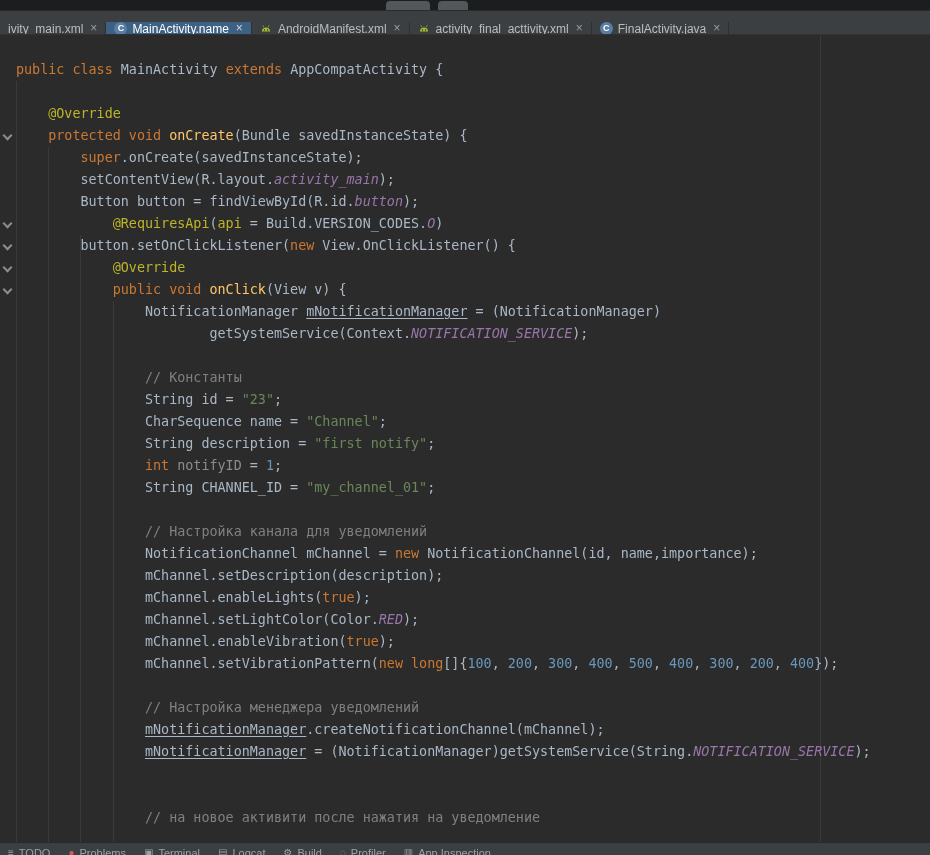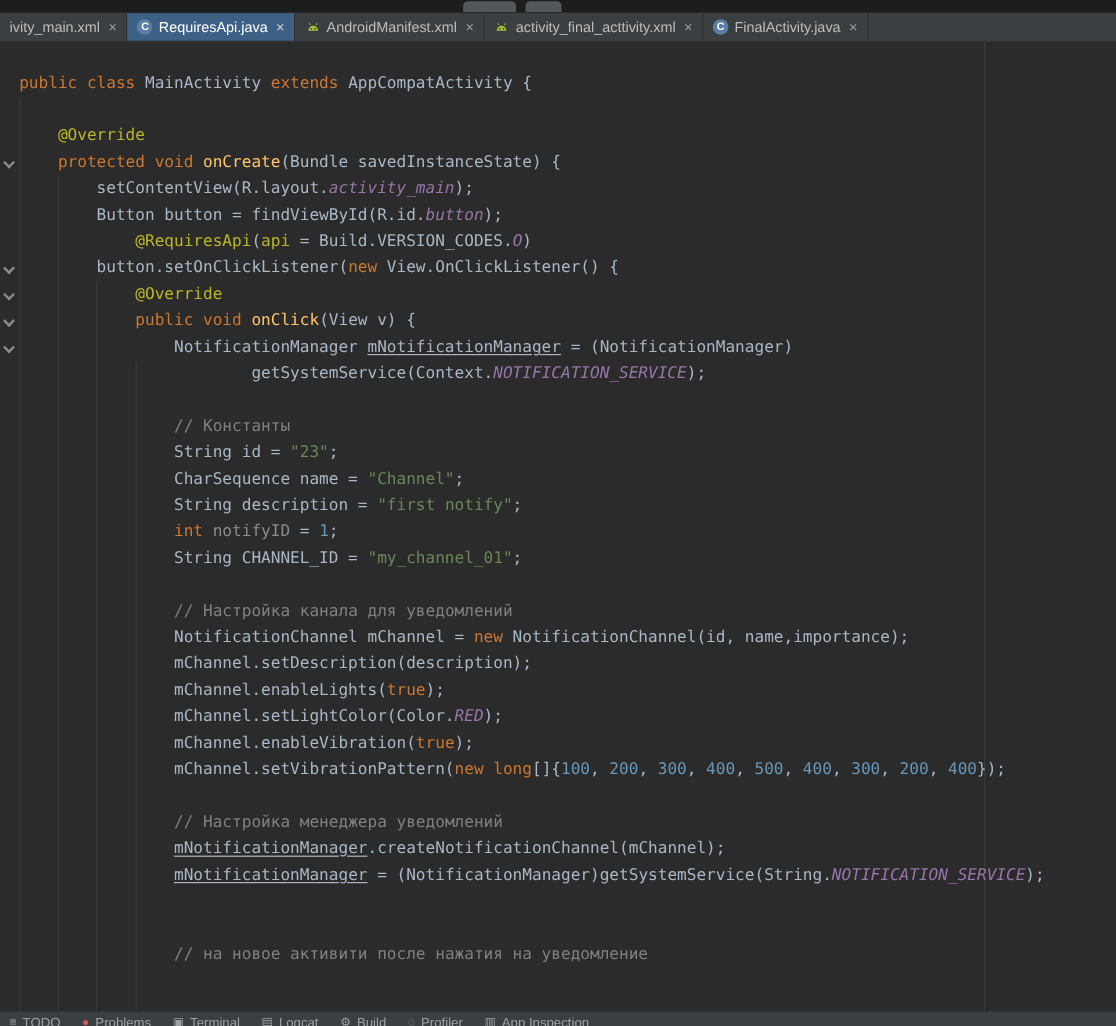--- a/index.html
+++ b/index.html
@@ -6,22 +6,22 @@
   .app{position:relative;width:930px;height:855px;overflow:hidden;display:flex;flex-direction:column;
        font-family:"Liberation Sans","DejaVu Sans",sans-serif;}
   
   .titlebar{height:10px;background:var(--bg_titlebar);position:relative;flex:0 0 auto;}
   .tb-widget{position:absolute;top:1px;height:9px;border-radius:4px 4px 0 0;background:#53575a;}
   .tb-widget.w1{left:386px;width:44px;}
   .tb-widget.w2{left:438px;width:30px;}
   
   .tabbar{height:23px;background:var(--bg_tabbar);display:flex;align-items:stretch;flex:0 0 auto;
           border-bottom:1px solid #323232;border-top:1px solid #282b2c;overflow:hidden;}
-  .tab{display:flex;align-items:center;gap:5px;padding:0 8px;border-right:1px solid #2e3133;
-       color:var(--tab_text);font-size:12px;white-space:nowrap;cursor:default;}
+  .tab{display:flex;gap:5px;padding:0 8px;border-right:1px solid #2e3133;
+       color:var(--tab_text);font-size:12px;white-space:nowrap;cursor:default;margin-top:11px;}
   .tab.sel{background:var(--tab_selected);color:var(--tab_text_selected);}
   .ticon{display:inline-flex;align-items:center;justify-content:center;width:13px;height:13px;flex:0 0 auto;}
   .cicon{background:#5a7fa5;border-radius:50%;color:#fff;font-size:9px;font-weight:bold;line-height:13px;}
   .tclose{color:#9a9ea1;font-size:12px;line-height:12px;margin-left:2px;}
   .tab.sel .tclose{color:#cfd4d8;}
   
   .editor{position:relative;flex:1 1 auto;background:var(--editor_bg);overflow:hidden;}
   .guide{position:absolute;top:0;bottom:0;width:1px;background:var(--guide);}
   .g0{left:16px;top:46px;} .g1{left:48px;top:112px;} .g2{left:80px;top:200px;} .g3{left:113px;top:266px;}
   .margin-line{position:absolute;left:820px;top:0;bottom:0;width:1px;background:var(--margin_line);}
@@ -58,21 +58,21 @@
     <div class="tb-widget w2"></div>
   </div>
 
   <div class="tabbar" id="tabbar">
       <div class="tab">
         <span class="tlabel">ivity_main.xml</span>
         <span class="tclose">×</span>
       </div>
       <div class="tab sel">
         <span class="ticon cicon">C</span>
-        <span class="tlabel">RequiresApi.java</span>
+        <span class="tlabel">MainActivity.name</span>
         <span class="tclose">×</span>
       </div>
       <div class="tab">
         <span class="ticon">
           <svg width="12" height="12" viewBox="0 0 14 14">
             <path d="M2.3 10a4.7 4.7 0 0 1 9.4 0z" fill="#9fc037"></path>
             <path d="M4.3 4.4 3.3 2.8 M9.7 4.4l1-1.6" stroke="#9fc037" stroke-width="1"></path>
             <circle cx="5.2" cy="8.1" r=".8" fill="#2b2b2b"></circle>
             <circle cx="8.8" cy="8.1" r=".8" fill="#2b2b2b"></circle>
           </svg>
@@ -110,20 +110,21 @@
         <span class="fold" style="top: 185px;"></span>
         <span class="fold" style="top: 207px;"></span>
         <span class="fold" style="top: 229px;"></span>
         <span class="fold" style="top: 251px;"></span>
       </div>
     <div class="code" id="code">
         <div class="cl"><span class="tk-kw">public class </span><span class="tk-pln">MainActivity </span><span class="tk-kw">extends </span><span class="tk-pln">AppCompatActivity {</span></div>
         <div class="cl">&nbsp;</div>
         <div class="cl"><span class="tk-pln">    </span><span class="tk-ann">@Override</span></div>
         <div class="cl"><span class="tk-pln">    </span><span class="tk-kw">protected void </span><span class="tk-mth">onCreate</span><span class="tk-pln">(Bundle savedInstanceState) {</span></div>
+        <div class="cl"><span class="tk-pln">        </span><span class="tk-kw">super</span><span class="tk-pln">.onCreate(savedInstanceState);</span></div>
         <div class="cl"><span class="tk-pln">        setContentView(R.layout.</span><span class="tk-fld">activity_main</span><span class="tk-pln">);</span></div>
         <div class="cl"><span class="tk-pln">        Button button = findViewById(R.id.</span><span class="tk-fld">button</span><span class="tk-pln">);</span></div>
         <div class="cl"><span class="tk-pln">            </span><span class="tk-ann">@RequiresApi</span><span class="tk-pln">(</span><span class="tk-ann">api</span><span class="tk-pln"> = Build.VERSION_CODES.</span><span class="tk-fld">O</span><span class="tk-pln">)</span></div>
         <div class="cl"><span class="tk-pln">        button.setOnClickListener(</span><span class="tk-kw">new</span><span class="tk-pln"> View.OnClickListener() {</span></div>
         <div class="cl"><span class="tk-pln">            </span><span class="tk-ann">@Override</span></div>
         <div class="cl"><span class="tk-pln">            </span><span class="tk-kw">public void </span><span class="tk-mth">onClick</span><span class="tk-pln">(View v) {</span></div>
         <div class="cl"><span class="tk-pln">                NotificationManager </span><span class="tk-und">mNotificationManager</span><span class="tk-pln"> = (NotificationManager)</span></div>
         <div class="cl"><span class="tk-pln">                        getSystemService(Context.</span><span class="tk-fld">NOTIFICATION_SERVICE</span><span class="tk-pln">);</span></div>
         <div class="cl">&nbsp;</div>
         <div class="cl"><span class="tk-pln">                </span><span class="tk-cmt">// Константы</span></div>

